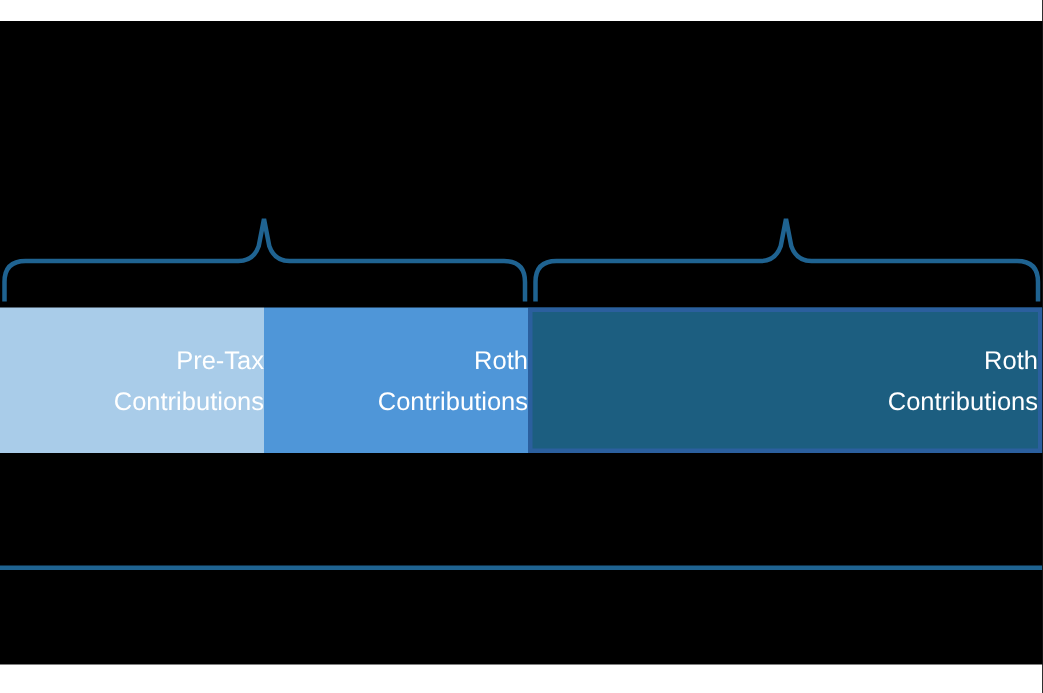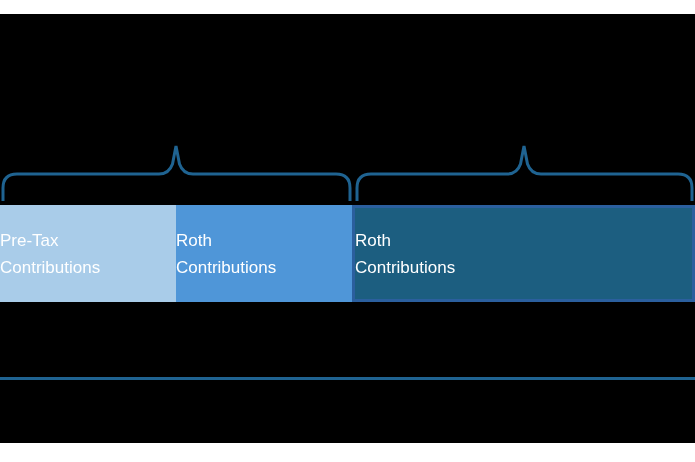--- a/index.html
+++ b/index.html
@@ -15,21 +15,21 @@
   .strip.bottom{top:443px;height:19px;}
   .overlay{position:absolute;left:0;top:0;width:695px;height:462px;display:block;}
   .brace{fill:none;stroke:var(--brace,#1F6391);stroke-width:3;}
   .divider{stroke:var(--divider,#1F6391);stroke-width:3;}
   .bars{
     position:absolute;left:0;top:205px;height:97px;width:695px;
     display:flex;flex-direction:row;
   }
   .bar{
     box-sizing:border-box;
-    display:flex;flex-direction:column;align-items:flex-start;justify-content:center;
+    display:flex;flex-direction:column;align-items:flex-end;justify-content:center;
     color:var(--label-text,#fff);
     font-size:17px;line-height:27px;text-align:center;
   }
   .bar.pretax{width:176px;background:var(--bar-pretax,#A9CCE9);}
   .bar.roth-mid{width:176px;background:var(--bar-roth-mid,#4F96D8);}
   .bar.roth-dark{
     width:343px;
     background:var(--bar-roth-dark-fill,#1C5E80);
     border:3px solid var(--bar-roth-dark-border,#2B5F9E);
   }

